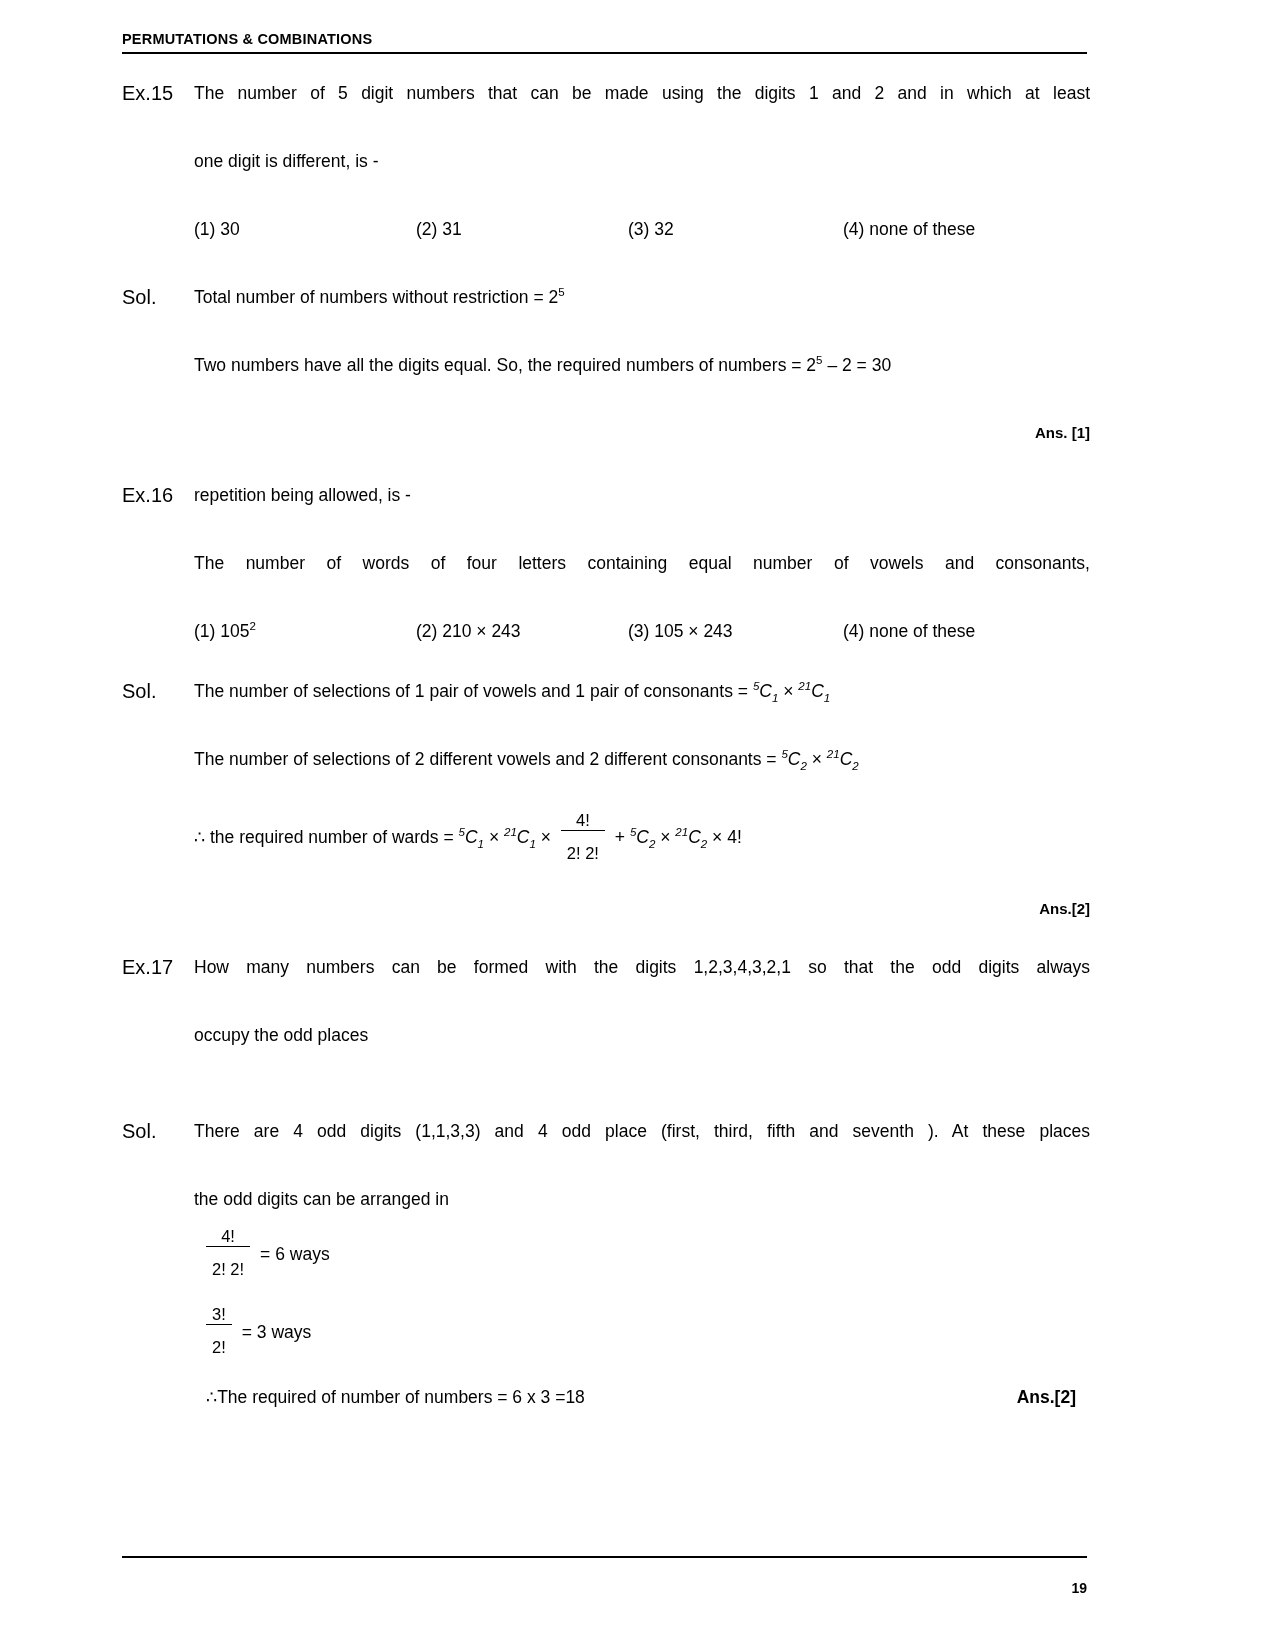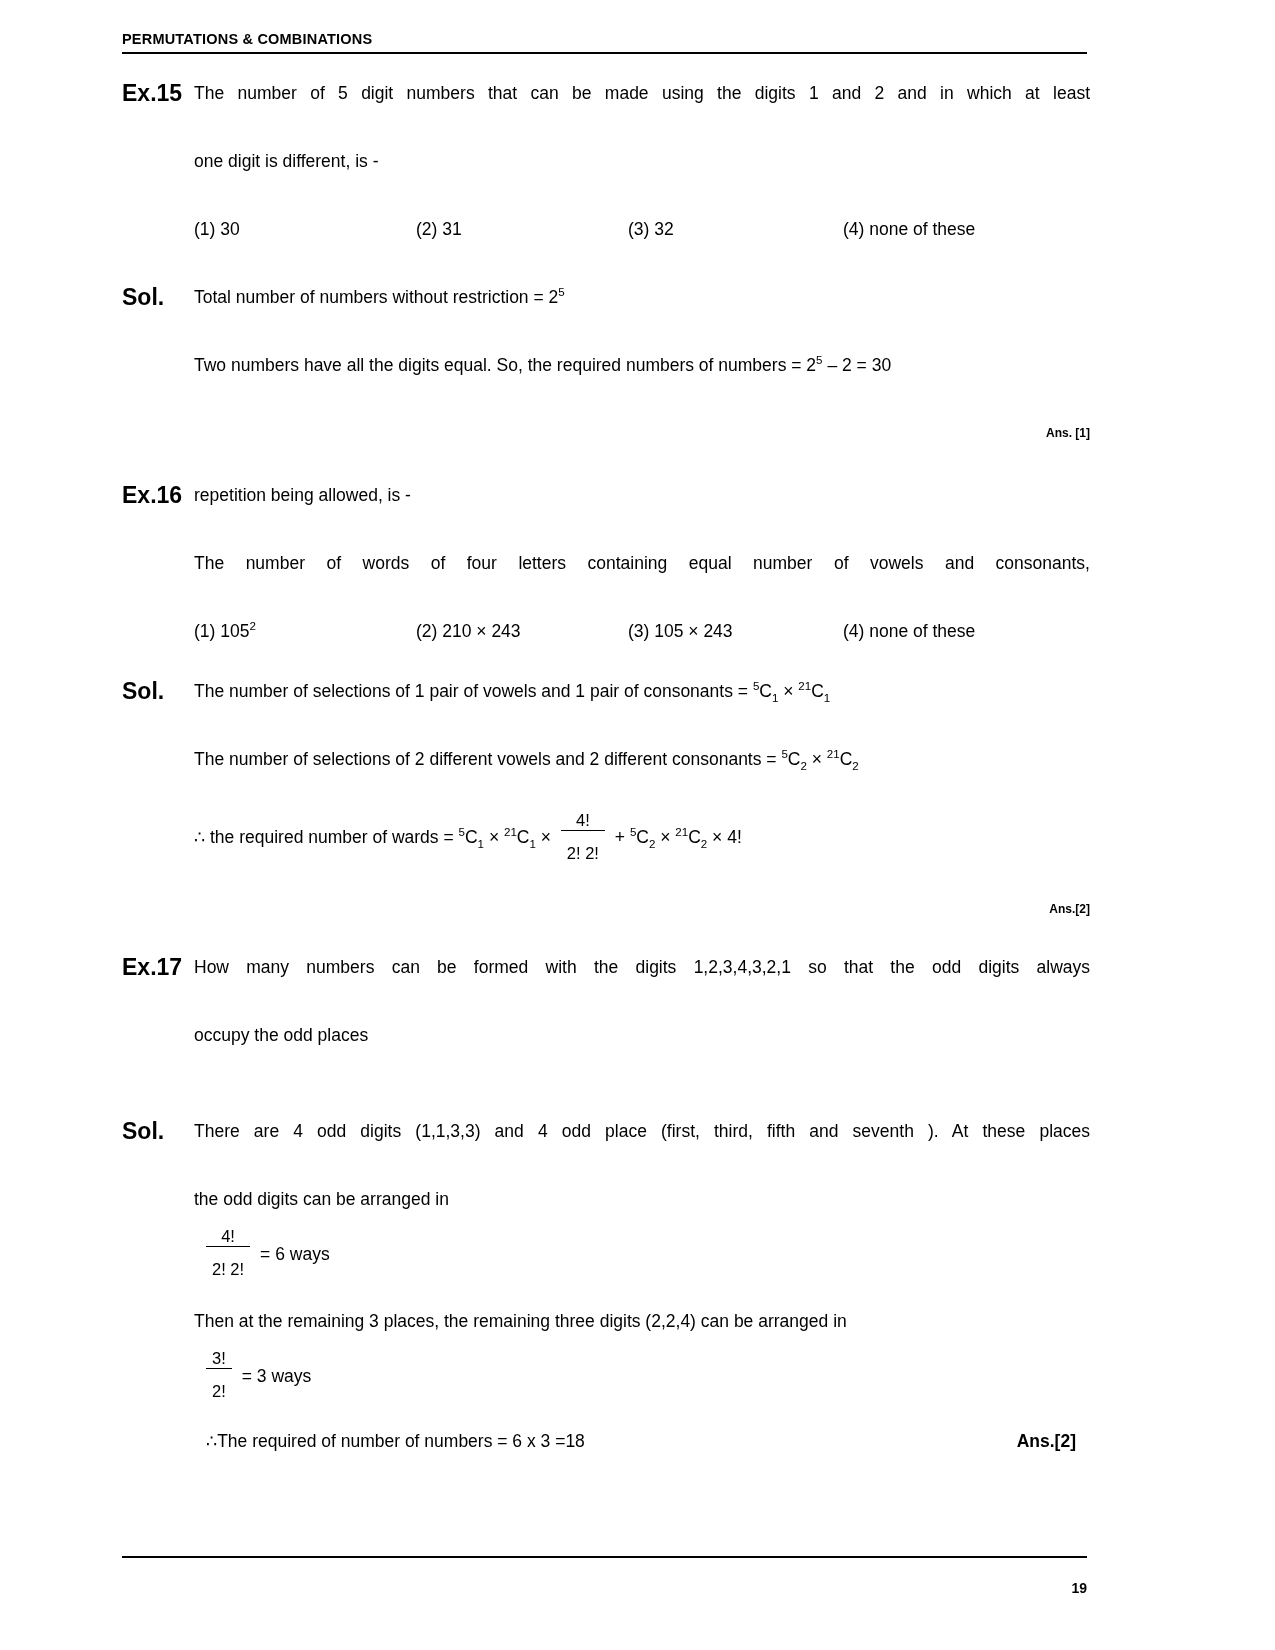--- a/index.html
+++ b/index.html
@@ -71,22 +71,22 @@
 
   .block { position: relative; }
 
   .row {
     display: flex;
     align-items: flex-start;
   }
   .tag {
     width: 72px;
     flex: 0 0 72px;
-    font-size: 23px;
-    font-weight: bold;
+    font-size: 20px;
+    font-weight: normal;
     line-height: 30px;
   }
   .body-col {
     flex: 1 1 auto;
     min-width: 0;
   }
   .ln {
     font-size: 17.5px;
     line-height: 30px;
     margin-bottom: 38px;
@@ -105,21 +105,21 @@
     line-height: 30px;
   }
   .opt { flex: 0 0 auto; }
   .opt.o1 { width: 222px; }
   .opt.o2 { width: 212px; }
   .opt.o3 { width: 215px; }
   .opt.o4 { width: auto; }
 
   .ans {
     text-align: right;
-    font-size: 12px;
+    font-size: 15px;
     font-weight: bold;
     line-height: 30px;
   }
 
   sup { font-size: 0.66em; vertical-align: super; line-height: 0; }
   sub { font-size: 0.66em; vertical-align: sub; line-height: 0; }
 
   
   .frac {
     display: inline-block;
@@ -144,21 +144,21 @@
 
   .fracline {
     display: flex;
     align-items: center;
     font-size: 17.5px;
     line-height: 30px;
     margin-bottom: 34px;
   }
   .fracline .frac { margin-left: 14px; margin-right: 10px; }
 
-  .nowrap { white-space: nowrap; }
+  .nowrap { white-space: nowrap; font-style: italic; }
 </style>
 </head>
 <body>
 
 <div class="page">
 
   <div class="header-zone">
     <div class="header-title">PERMUTATIONS &amp; COMBINATIONS</div>
     <div class="header-rule"></div>
   </div>
@@ -245,21 +245,20 @@
           <div class="ln tight" style="margin-bottom:14px;">the odd digits can be arranged in</div>
 
           <div class="fracline" style="margin-bottom:26px;">
             <span class="frac" style="margin-left:12px;">
               <span class="num">4!</span>
               <span class="den">2! 2!</span>
             </span>
             <span>= 6 ways</span>
           </div>
 
-          <div class="ln" style="margin-bottom:14px;">Then at the remaining 3 places, the remaining three digits (2,2,4) can be arranged in</div>
 
           <div class="fracline" style="margin-bottom:24px;">
             <span class="frac" style="margin-left:12px;">
               <span class="num">3!</span>
               <span class="den">2!</span>
             </span>
             <span>= 3 ways</span>
           </div>
 
           <div class="ln last" style="display:flex; align-items:baseline;">

